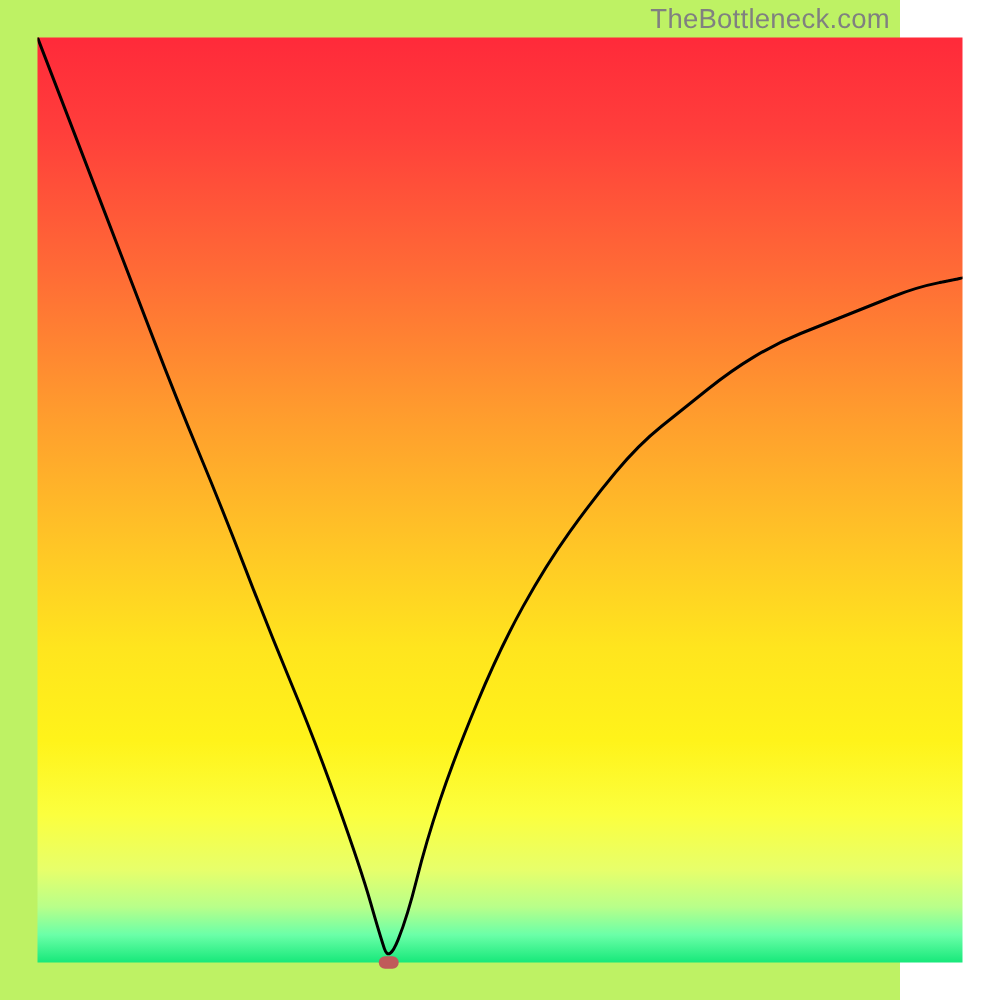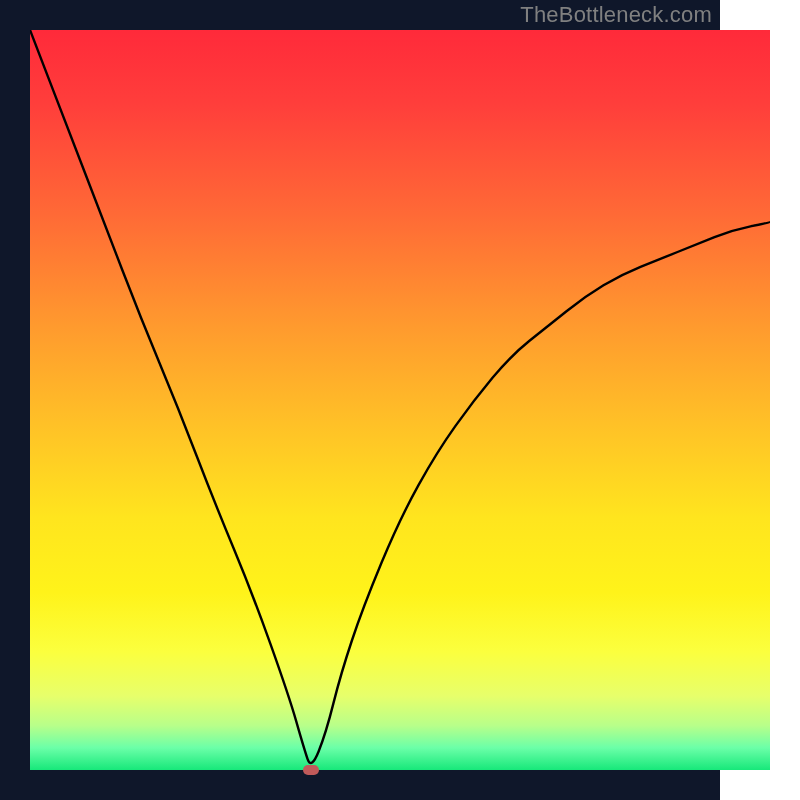--- a/index.html
+++ b/index.html
@@ -2,21 +2,21 @@
 <html><head>
 <meta charset="utf-8">
 <style>
   * { margin: 0; padding: 0; box-sizing: border-box; }
   html, body { width: 800px; height: 800px; overflow: hidden; }
   body { font-family: Arial, Helvetica, sans-serif; }
 
   .frame {
     width: 720px;
     height: 800px;
-    background: #0f172a;
+    background: #bef264;
     position: relative;
   }
 
   .plot-area {
     position: absolute;
     left: 30px;
     top: 30px;
     width: 740px;
     height: 740px;
     background: linear-gradient(to bottom,

